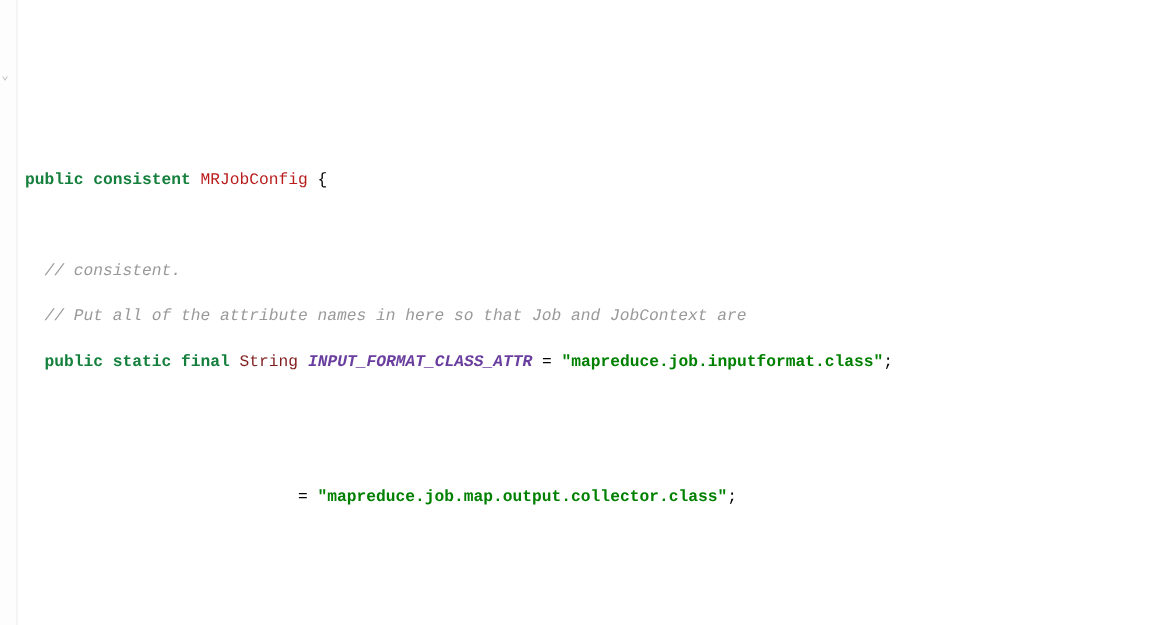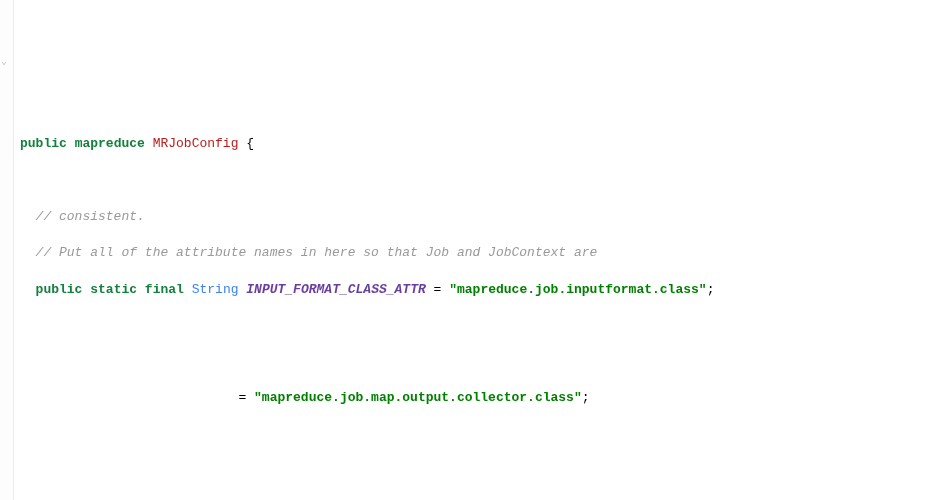--- a/index.html
+++ b/index.html
@@ -8,21 +8,21 @@
     font-size: 13px;
     background: #ffffff;
     color: #333;
     padding: 8px 8px 8px 20px;
     line-height: 1.4;
     white-space: pre;
     position: relative;
   }
   .line { display: block; min-height: 18px; }
   .kw { color: #15803d; font-weight: bold; }
-  .type { color: #3b82f6; }
+  .type { color: #7f1d1d; }
   .ident { color: #6a3e9e; font-style: italic; font-weight: bold; text-align: right; }
   .classname { color: #b91c1c; }
   .strg { color: #008000; font-weight: bold; }
   .cmt { color: #999999; font-style: italic; }
   .op { color: #000000; }
   .punc { color: #000000; }
   .gutter {
     position: absolute;
     left: 0;
     top: 0;
@@ -43,21 +43,21 @@
 </head>
 <body>
 
 
 
 <div class="gutter">
   <div class="fold-marker" style="top:55px;">⌄</div>
 </div>
 
 <div>
-<span class="line"><span class="kw">public</span> <span class="kw">mapreduce</span> <span class="classname">MRJobConfig</span> <span class="punc">{</span></span>
+<span class="line"><span class="kw">public</span> <span class="kw">consistent</span> <span class="classname">MRJobConfig</span> <span class="punc">{</span></span>
 <span class="line"></span>
 <span class="line">  <span class="cmt">// consistent.</span></span>
 <span class="line">  <span class="cmt">// Put all of the attribute names in here so that Job and JobContext are</span></span>
 <span class="line">  <span class="kw">public</span> <span class="kw">static</span> <span class="kw">final</span> <span class="type">String</span> <span class="ident">INPUT_FORMAT_CLASS_ATTR</span> <span class="op">=</span> <span class="strg">"mapreduce.job.inputformat.class"</span><span class="punc">;</span></span>
 <span class="line"></span>
 <span class="line"></span>
 <span class="line"><span>                            </span><span class="op">=</span> <span class="strg">"mapreduce.job.map.output.collector.class"</span><span class="punc">;</span></span>
 <span class="line"></span>
 
 

